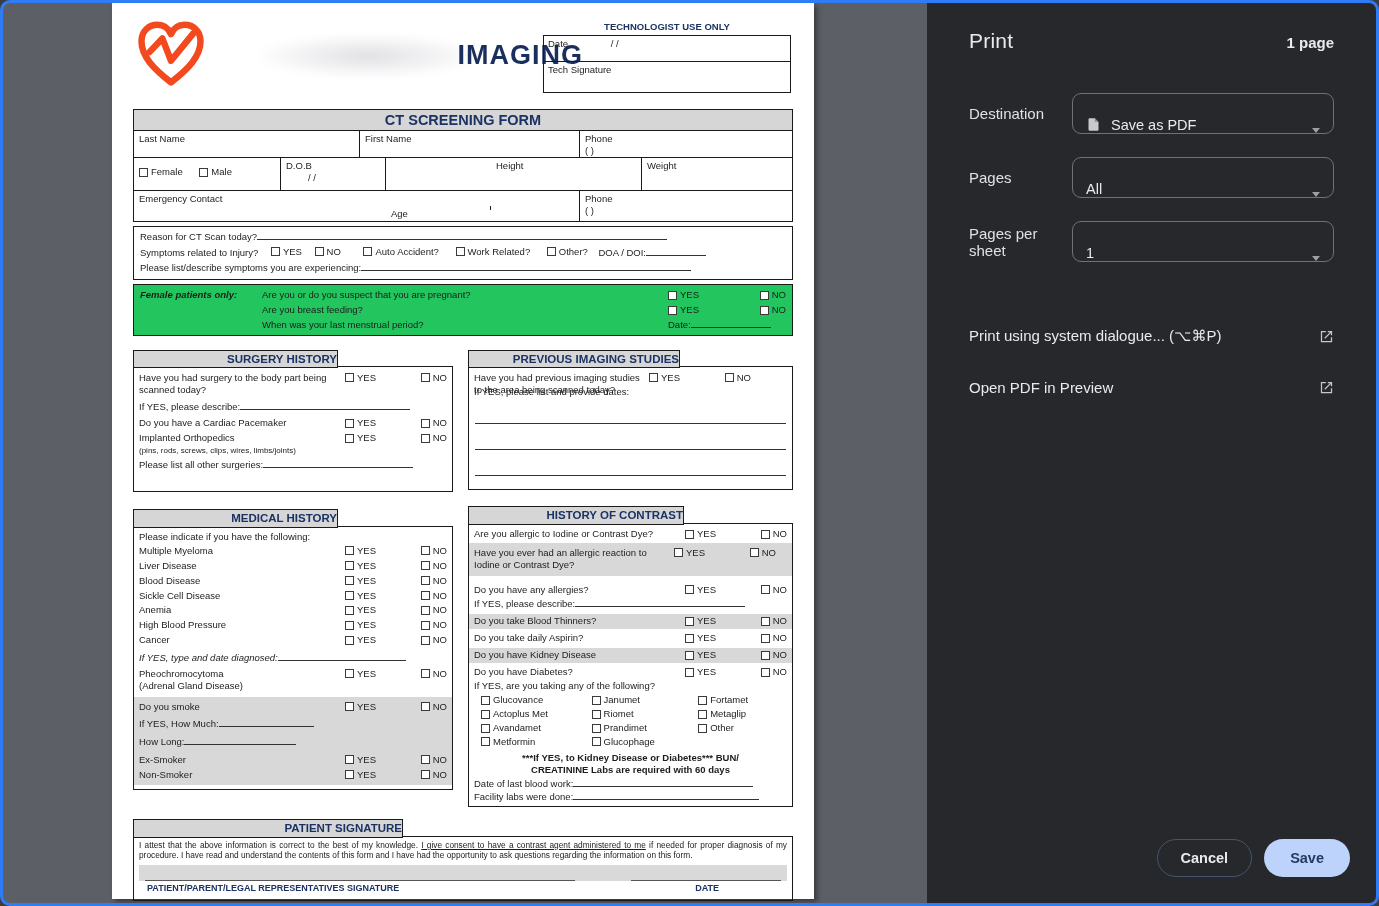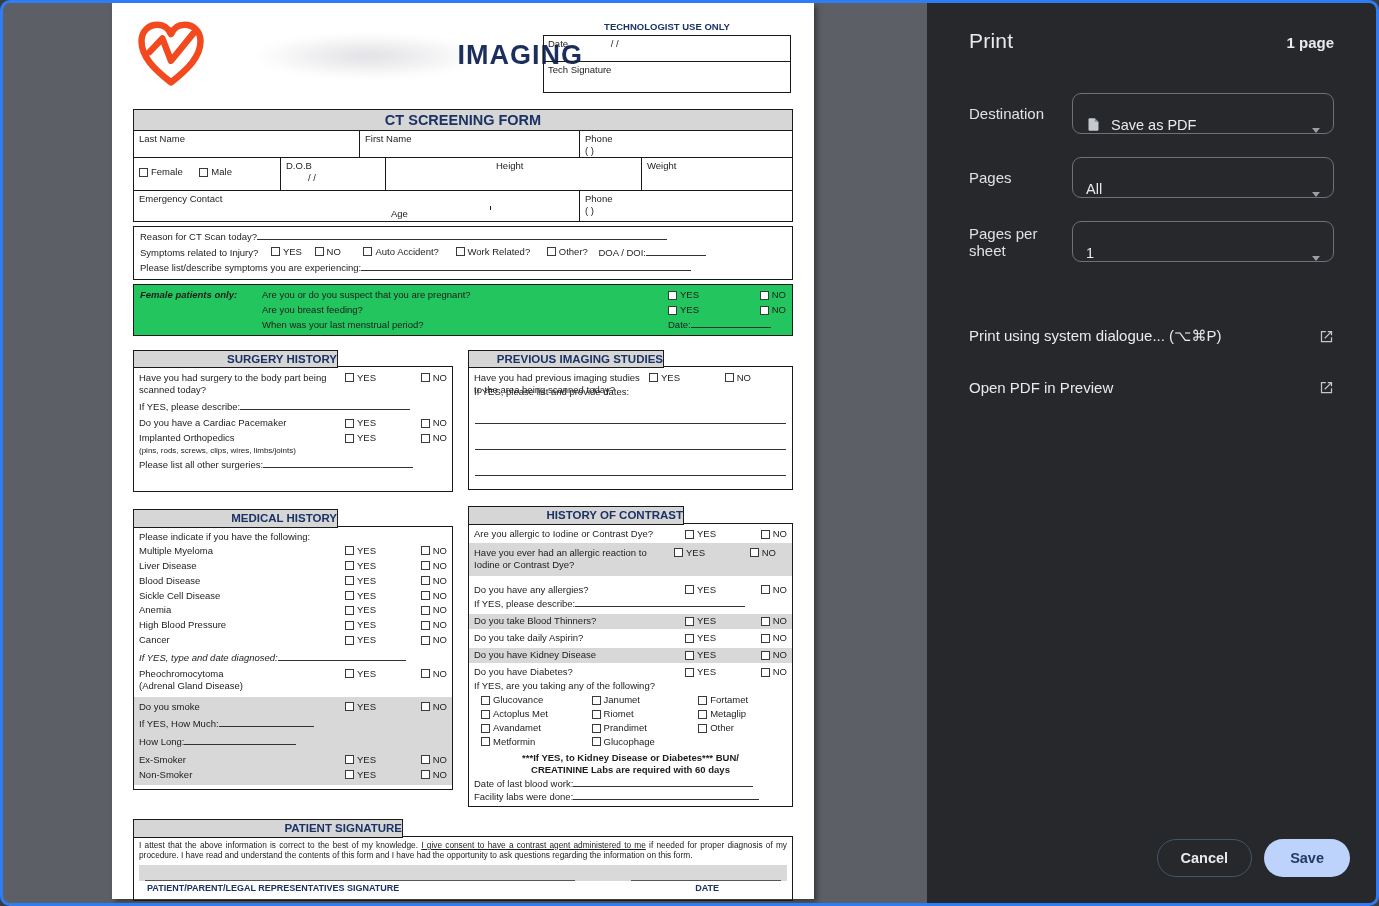--- a/index.html
+++ b/index.html
@@ -420,21 +420,21 @@
                       <span>NO</span>
                     </span>
                   </div>
                 </div>
             </div>
           </div>
         </div>
 
         <div class="colR">
 
-          <div class="tab" style="width:196px;">PREVIOUS IMAGING STUDIES</div>
+          <div class="tab" style="width:212px;">PREVIOUS IMAGING STUDIES</div>
           <div class="box" style="height:124px;">
             <div class="qrow">
                 <div class="q" style="max-width:175px;">Have you had previous imaging studies to the area being scanned today?</div>
               <div class="ynpair">
                   <span class="yn">
                     <span class="cb"></span>
                     <span>YES</span>
                   </span>
                 <span class="yn">
                     <span class="cb"></span>

